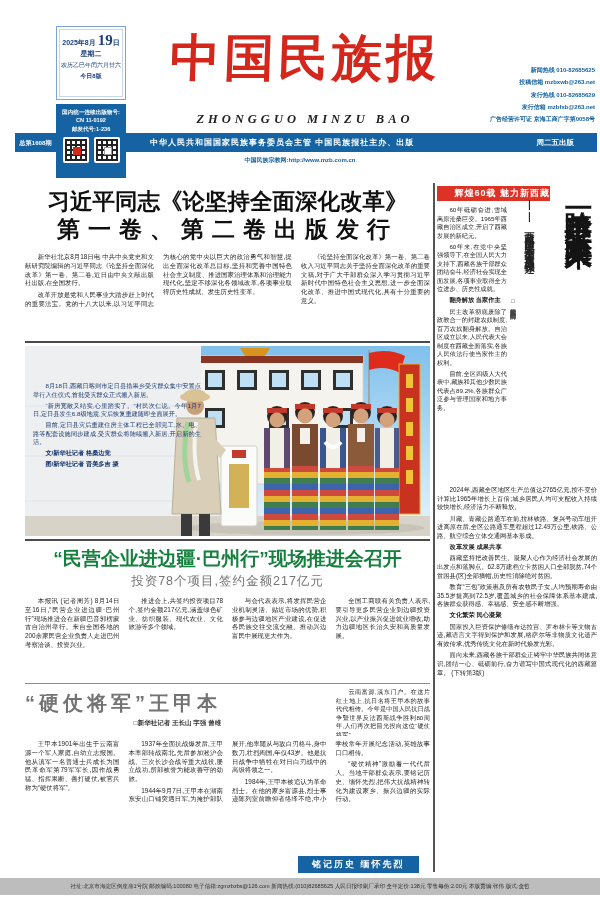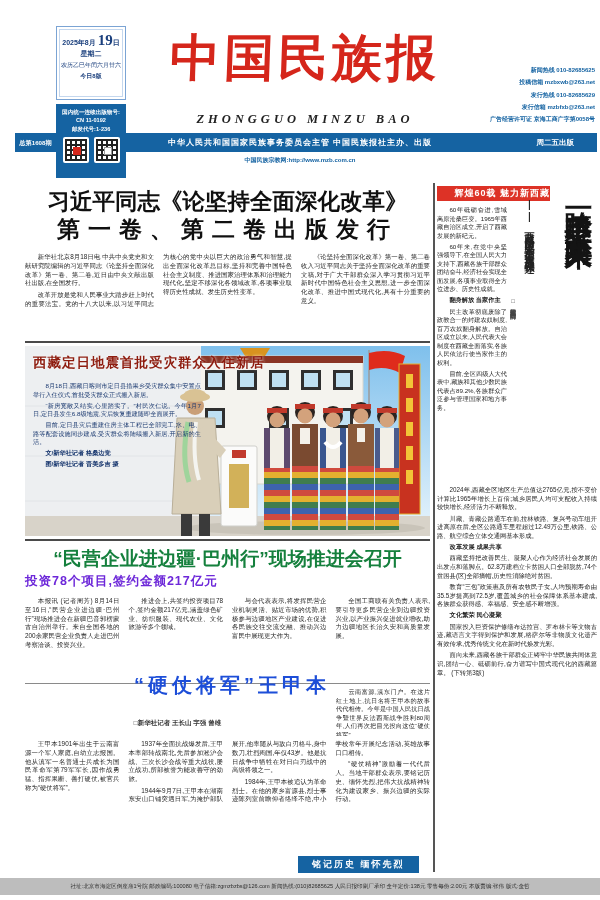--- a/index.html
+++ b/index.html
@@ -22,21 +22,21 @@
       background-size:22px 22px;background-position:2px 2px;background-repeat:no-repeat}
   .qr::after{content:"";position:absolute;left:10px;top:10px;width:6px;height:6px;background:#fff;border:1px solid #999}
   .qr.red::after{background:#d5261b;border-color:#d5261b}
   .masthead-title{left:160px;top:28px;width:290px;text-align:center;font-size:50px;line-height:1.2;font-weight:bold;
                   color:#d5261b;letter-spacing:4px;font-family:"DejaVu Serif","Liberation Serif",serif;transform:skewX(-2deg)}
   .pinyin{left:160px;top:112px;width:290px;text-align:center;font-size:12.5px;font-weight:bold;font-style:italic;
           letter-spacing:4px;color:#222;font-family:"Liberation Serif",serif}
   .contact{left:447px;top:64px;width:148px;text-align:right;color:#1563a2;font-size:6px;font-weight:bold;line-height:2.05}
   .blue-bar{left:15px;top:133px;width:582px;height:19px;background:#1563a2;color:#fff}
   .bar-issue{left:15px;top:133px;width:41px;height:19px;line-height:19px;text-align:center;font-size:6.2px;font-weight:bold;color:#fff}
-  .bar-center{left:150px;top:133px;width:300px;height:34px;line-height:19px;text-align:center;font-size:8px;font-weight:bold;color:#fff;letter-spacing:1px}
+  .bar-center{left:150px;top:133px;width:300px;height:34px;line-height:19px;text-align:left;font-size:8px;font-weight:bold;color:#fff;letter-spacing:1px}
   .bar-right{left:504px;top:133px;width:70px;height:34px;line-height:19px;text-align:right;font-size:7.5px;font-weight:bold;color:#fff}
   .under-bar{left:150px;top:156px;width:300px;text-align:center;font-size:6px;color:#1563a2;font-weight:bold}
 
   
   .vrule{left:433px;top:183px;width:2px;height:689px;background:#555}
   .hrule{left:25px;width:405px;height:2px;background:#4a4a4a}
   .hrule-thin{left:25px;width:405px;height:1px;background:#8a8a8a}
 
   
   p.body{font-size:6.4px;line-height:1.38;text-align:justify;text-indent:2em;margin:0 0 2.5px;color:#1f1f1f}
@@ -50,24 +50,24 @@
   .lead-body{left:25px;top:253px;width:405px;height:84px;overflow:hidden}
 
   
   .photo{left:25px;top:346px;width:405px;height:190px;overflow:hidden}
   .photo-title{left:33px;top:354px;width:300px;font-size:13.5px;font-weight:900;color:#8e1d10;letter-spacing:1px;
                font-family:"Liberation Serif",serif;text-shadow:0 0 3px rgba(255,255,255,.9)}
   .photo-text{left:33px;top:382px;width:168px;height:146px;overflow:hidden}
   .photo-text p.body{color:#17366e;font-size:6.2px}
 
   .bazhou-h1{left:25px;top:546px;width:405px;text-align:center;font-size:19px;font-weight:900;color:#15803d}
-  .bazhou-h2{left:25px;top:573px;width:405px;text-align:left;font-size:12.5px;font-weight:bold;color:#6d28d9;letter-spacing:1px}
+  .bazhou-h2{left:25px;top:573px;width:405px;text-align:center;font-size:12.5px;font-weight:normal;color:#737373;letter-spacing:1px}
   .bazhou-body{left:25px;top:597px;width:405px;height:81px;overflow:hidden}
 
-  .wang-h1{left:25px;top:672px;width:305px;text-align:right;font-size:20px;font-weight:900;letter-spacing:4px;color:#1d4ed8}
+  .wang-h1{left:25px;top:690px;width:305px;text-align:left;font-size:20px;font-weight:900;letter-spacing:4px;color:#737373}
   .wang-byline{left:25px;top:719px;width:305px;text-align:center;font-size:6.5px;color:#333;font-weight:bold}
   .wang-side{left:336px;top:688px;width:94px;height:48px;overflow:hidden}
   .wang-side p.body{font-size:6.2px}
   .wang-body{left:25px;top:740px;width:405px;height:126px;overflow:hidden}
   .badge{left:298px;top:856px;background:#1563a2;color:#fff;font-size:9px;font-weight:bold;padding:2px 14px;letter-spacing:2px}
 
   
   .red-banner{left:437px;top:186px;width:113px;height:15px;background:#dd3226;color:#fff;text-align:right;
               line-height:15px;font-size:9px;font-weight:bold;letter-spacing:1px}
   .vert{writing-mode:vertical-rl}
@@ -245,21 +245,20 @@
             <rect x="-10" y="62" width="20" height="5" fill="#c0392b"></rect>
             <circle cx="0" cy="74" r="7.5" fill="#d3a27c"></circle>
             <rect x="-12" y="82" width="24" height="40" fill="#f2efe7"></rect>
             <rect x="-12" y="82" width="5" height="40" fill="#4a5b8c"></rect>
             <rect x="7" y="82" width="5" height="40" fill="#4a5b8c"></rect>
             <rect x="-12" y="122" width="24" height="62" fill="url(#apron)"></rect>
           </g>
       </g>
     </svg>
   </div>
-  <div class="abs photo-title">西藏定日地震首批受灾群众入住新居</div>
   <div class="abs photo-text">
       <p class="body">8月18日,西藏日喀则市定日县措果乡受灾群众集中安置点举行入住仪式,首批受灾群众正式搬入新居。</p>
       <p class="body">“新房宽敞又结实,心里踏实了。”村民次仁说。今年1月7日,定日县发生6.8级地震,灾后恢复重建随即全面展开。</p>
       <p class="body">目前,定日县灾后重建住房主体工程已全部完工,水、电、路等配套设施同步建成,受灾群众将陆续搬入新居,开启新的生活。</p>
       <p class="body credit">文/新华社记者 格桑边觉</p>
       <p class="body credit">图/新华社记者 晋美多吉 摄</p>
     </div>
 
   <div class="abs bazhou-h1">“民营企业进边疆·巴州行”现场推进会召开</div>
   <div class="abs bazhou-h2">投资78个项目,签约金额217亿元</div>

